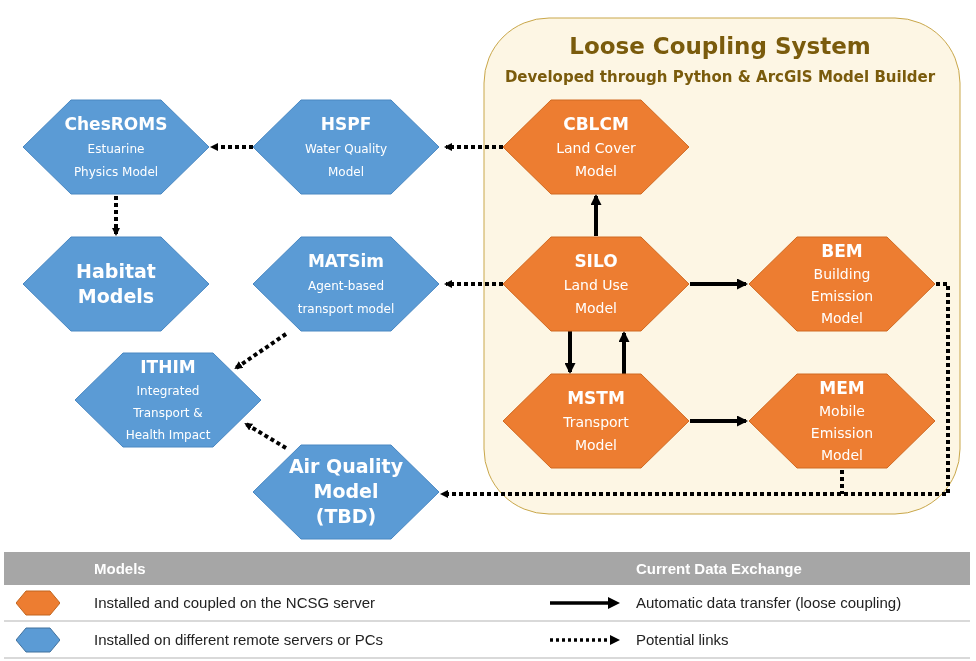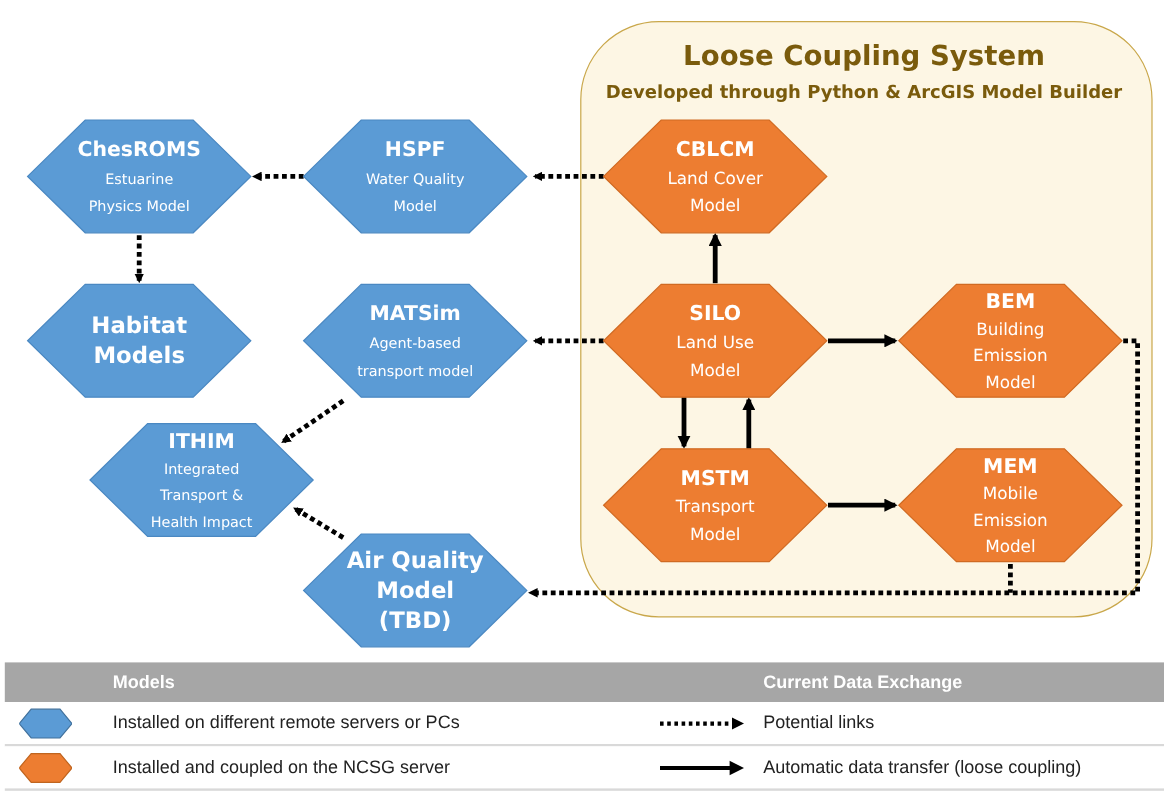--- a/index.html
+++ b/index.html
@@ -123,40 +123,40 @@
 </svg>
 
 <div id="legend">
   <div class="lg-head">
     <div class="lg-cell" style="left:90px;">Models</div>
     <div class="lg-cell" style="left:632px;">Current Data Exchange</div>
   </div>
   <div class="lg-row">
     <div class="lg-hex" style="left:12px;">
       <svg width="44" height="26">
+          <polygon points="0,13 10,1 34,1 44,13 34,25 10,25" fill="#ed7d31" stroke="#c0651f" stroke-width="1"></polygon>
+        </svg>
+    </div>
+    <div class="lg-cell" style="left:90px;">Installed and coupled on the NCSG server</div>
+    <div class="lg-hex" style="left:546px;">
+      <svg width="70" height="14">
+          <line x1="0" y1="7" x2="60" y2="7" stroke="#000" stroke-width="3.5"></line>
+          <path d="M58,1 L70,7 L58,13 z" fill="#000"></path>
+        </svg>
+    </div>
+    <div class="lg-cell" style="left:632px;">Automatic data transfer (loose coupling)</div>
+  </div>
+  <div class="lg-row">
+    <div class="lg-hex" style="left:12px;">
+      <svg width="44" height="26">
           <polygon points="0,13 10,1 34,1 44,13 34,25 10,25" fill="#5b9bd5" stroke="#41719c" stroke-width="1"></polygon>
         </svg>
     </div>
     <div class="lg-cell" style="left:90px;">Installed on different remote servers or PCs</div>
     <div class="lg-hex" style="left:546px;">
       <svg width="70" height="14">
           <line x1="0" y1="7" x2="60" y2="7" stroke="#000" stroke-width="3.5" stroke-dasharray="3,3"></line>
           <path d="M60,2 L70,7 L60,12 z" fill="#000"></path>
         </svg>
     </div>
     <div class="lg-cell" style="left:632px;">Potential links</div>
   </div>
-  <div class="lg-row">
-    <div class="lg-hex" style="left:12px;">
-      <svg width="44" height="26">
-          <polygon points="0,13 10,1 34,1 44,13 34,25 10,25" fill="#ed7d31" stroke="#c0651f" stroke-width="1"></polygon>
-        </svg>
-    </div>
-    <div class="lg-cell" style="left:90px;">Installed and coupled on the NCSG server</div>
-    <div class="lg-hex" style="left:546px;">
-      <svg width="70" height="14">
-          <line x1="0" y1="7" x2="60" y2="7" stroke="#000" stroke-width="3.5"></line>
-          <path d="M58,1 L70,7 L58,13 z" fill="#000"></path>
-        </svg>
-    </div>
-    <div class="lg-cell" style="left:632px;">Automatic data transfer (loose coupling)</div>
-  </div>
 </div>
 
 </body></html>

